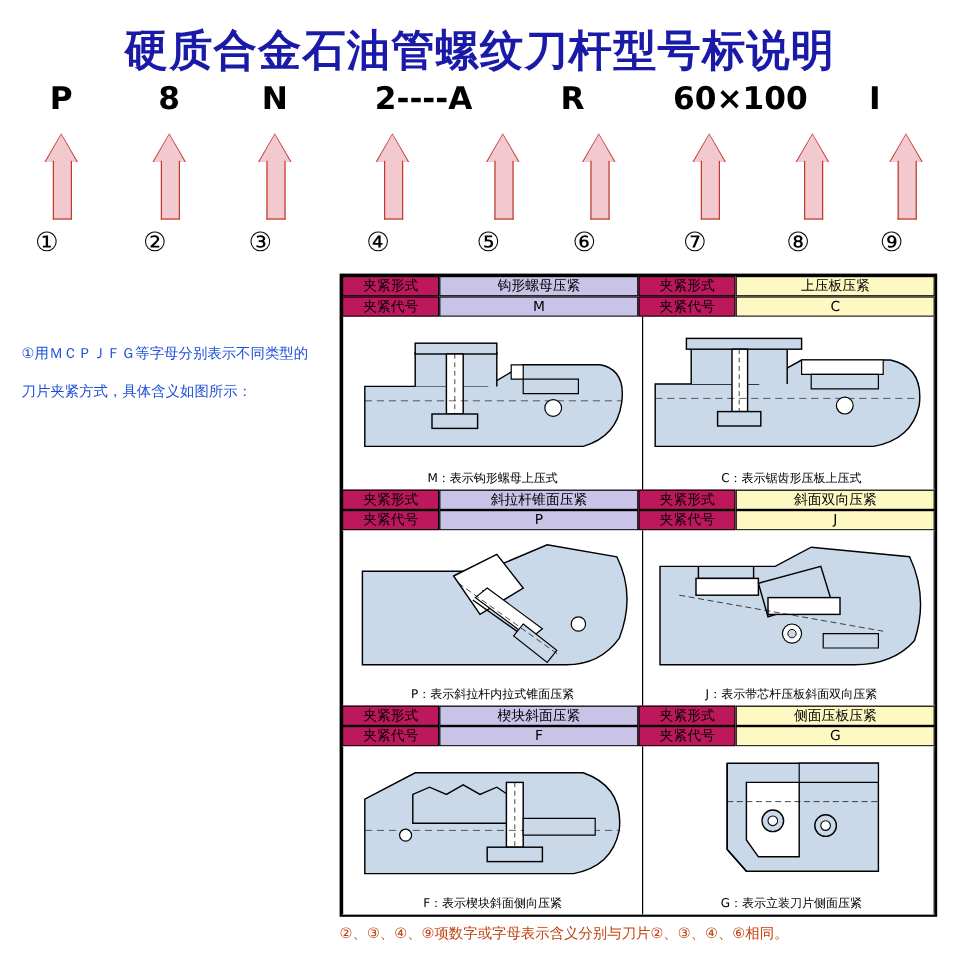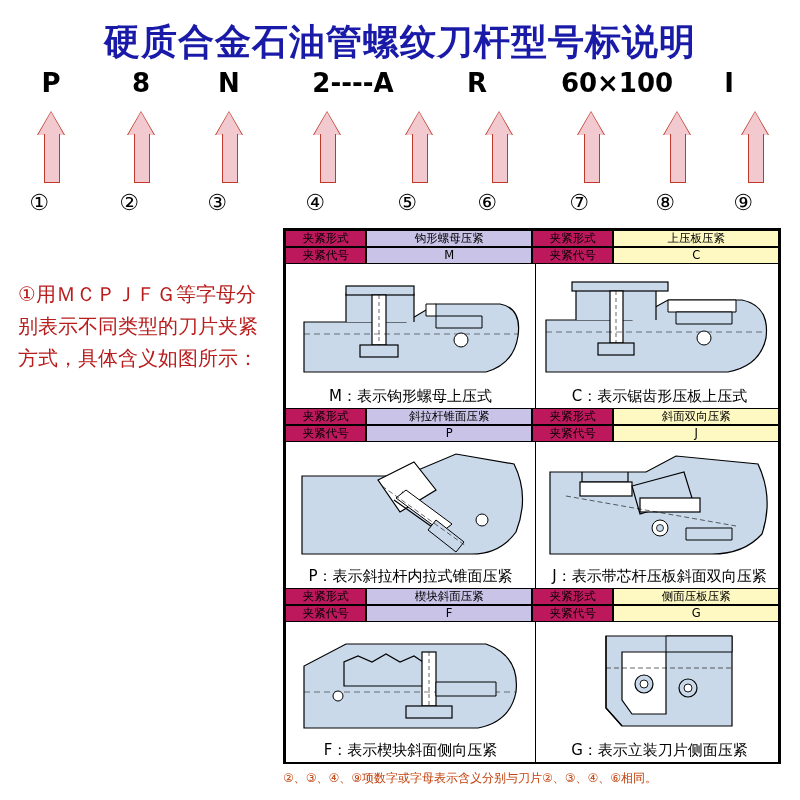--- a/index.html
+++ b/index.html
@@ -57,21 +57,21 @@
   
   .circ{
     position:absolute;
     font-size:22px;color:#000;text-align:center;
     font-family:"DejaVu Sans","Liberation Sans",sans-serif;
   }
 
   
   .note{
     position:absolute;left:18px;top:278px;width:250px;
-    font-size:20px;line-height:32px;color:#b91c1c;
+    font-size:12px;line-height:32px;color:#1d4ed8;
     font-family:"DejaVu Sans","Liberation Sans",sans-serif;
   }
 
   
   .tbl{
     position:absolute;left:283px;top:228px;
     width:498px;height:536px;
     border:2px solid #000;
     box-sizing:border-box;
   }
@@ -103,21 +103,21 @@
   .fig{
     position:relative;
     width:100%;
     box-sizing:border-box;
     border-left:1px solid #000;
     border-right:1px solid #000;
     background:#fff;
   }
   .cap{
     position:absolute;bottom:2px;left:0;width:100%;
-    text-align:center;font-size:15px;color:#000;
+    text-align:center;font-size:10px;color:#000;
     font-family:"DejaVu Sans","Liberation Sans",sans-serif;
     white-space:nowrap;
   }
   .vline{
     position:absolute;top:0;bottom:0;left:249px;width:0;
     border-left:1px solid #000;
   }
   .footer{
     position:absolute;left:283px;top:770px;width:510px;
     font-size:12px;color:#c2410c;

